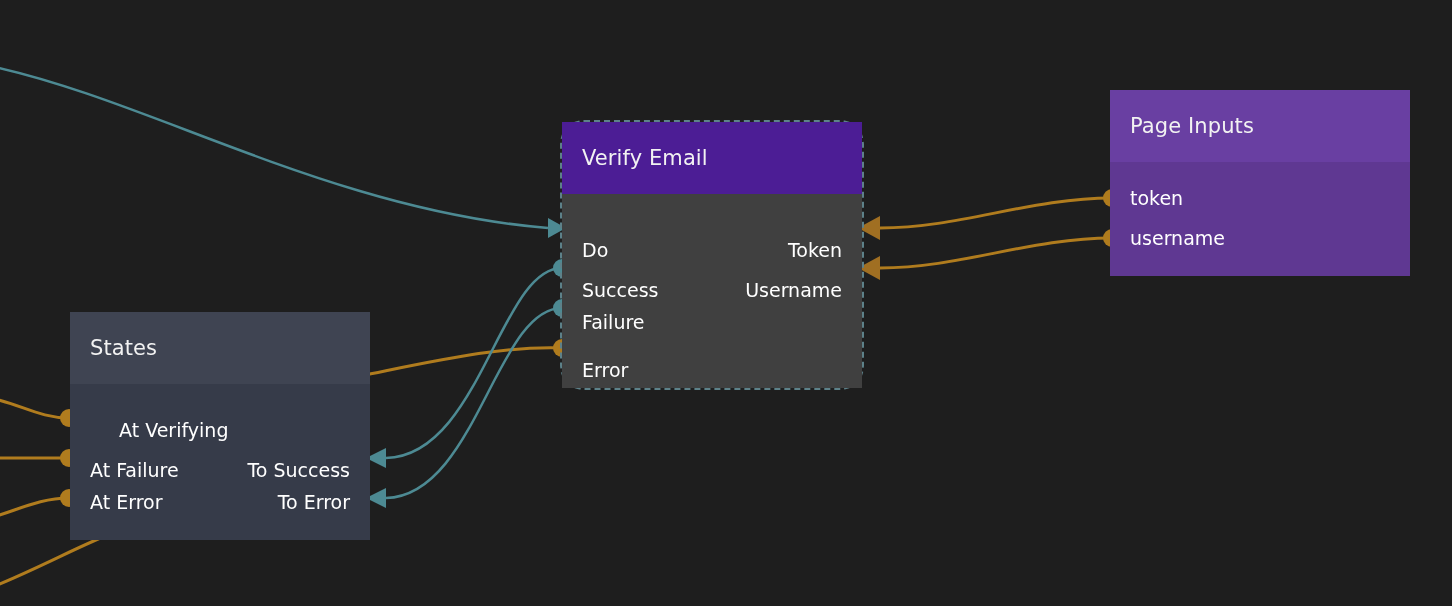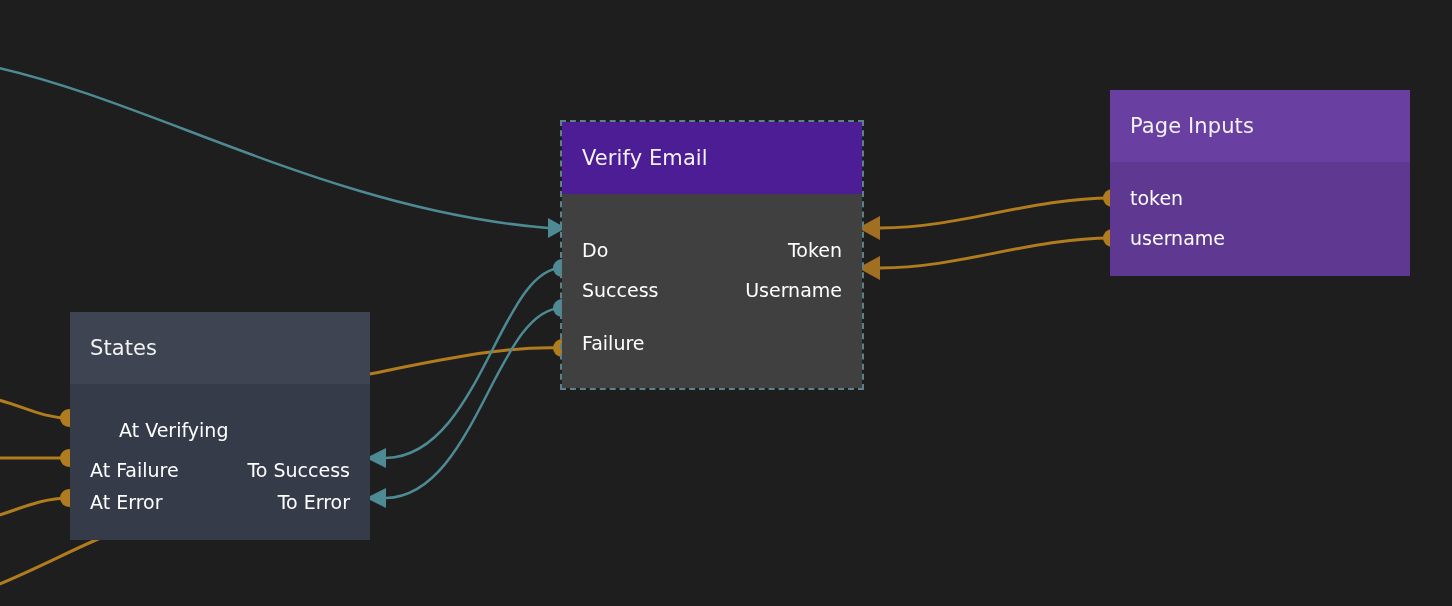--- a/index.html
+++ b/index.html
@@ -19,20 +19,21 @@
     position: absolute;
     left: 0;
     top: 0;
     width: 1452px;
     height: 606px;
     pointer-events: none;
   }
   .node {
     position: absolute;
     box-sizing: border-box;
+    border-radius: 24px;
   }
   .node-header {
     box-sizing: border-box;
     display: flex;
     align-items: center;
     padding-left: 20px;
   }
   .node-title {
     color: #f2f2f2;
     font-size: 21px;
@@ -137,22 +138,25 @@
     </div>
     <div class="node-body" style="height:194px;">
       <div class="port-row" style="top:36px;">
         <span class="port-label in">Do</span>
         <span class="port-label out">Token</span>
       </div>
       <div class="port-row" style="top:76px;">
         <span class="port-label in">Success</span>
         <span class="port-label out">Username</span>
       </div>
-      <div class="port-row" style="top:119px;align-items:flex-end;">
+      <div class="port-row" style="top:108px;">
         <span class="port-label in">Failure</span>
+      </div>
+      <div class="port-row" style="top:156px;">
+        <span class="port-label in">Error</span>
       </div>
     </div>
   </div>
 
   <div class="node node-slate" style="left:70px; top:312px; width:300px; height:228px;">
     <div class="node-header" style="height:72px;align-items:center;">
       <span class="node-title">States</span>
     </div>
     <div class="node-body" style="height:156px;">
       <div class="port-row" style="top:26px;padding-left:29px;">

